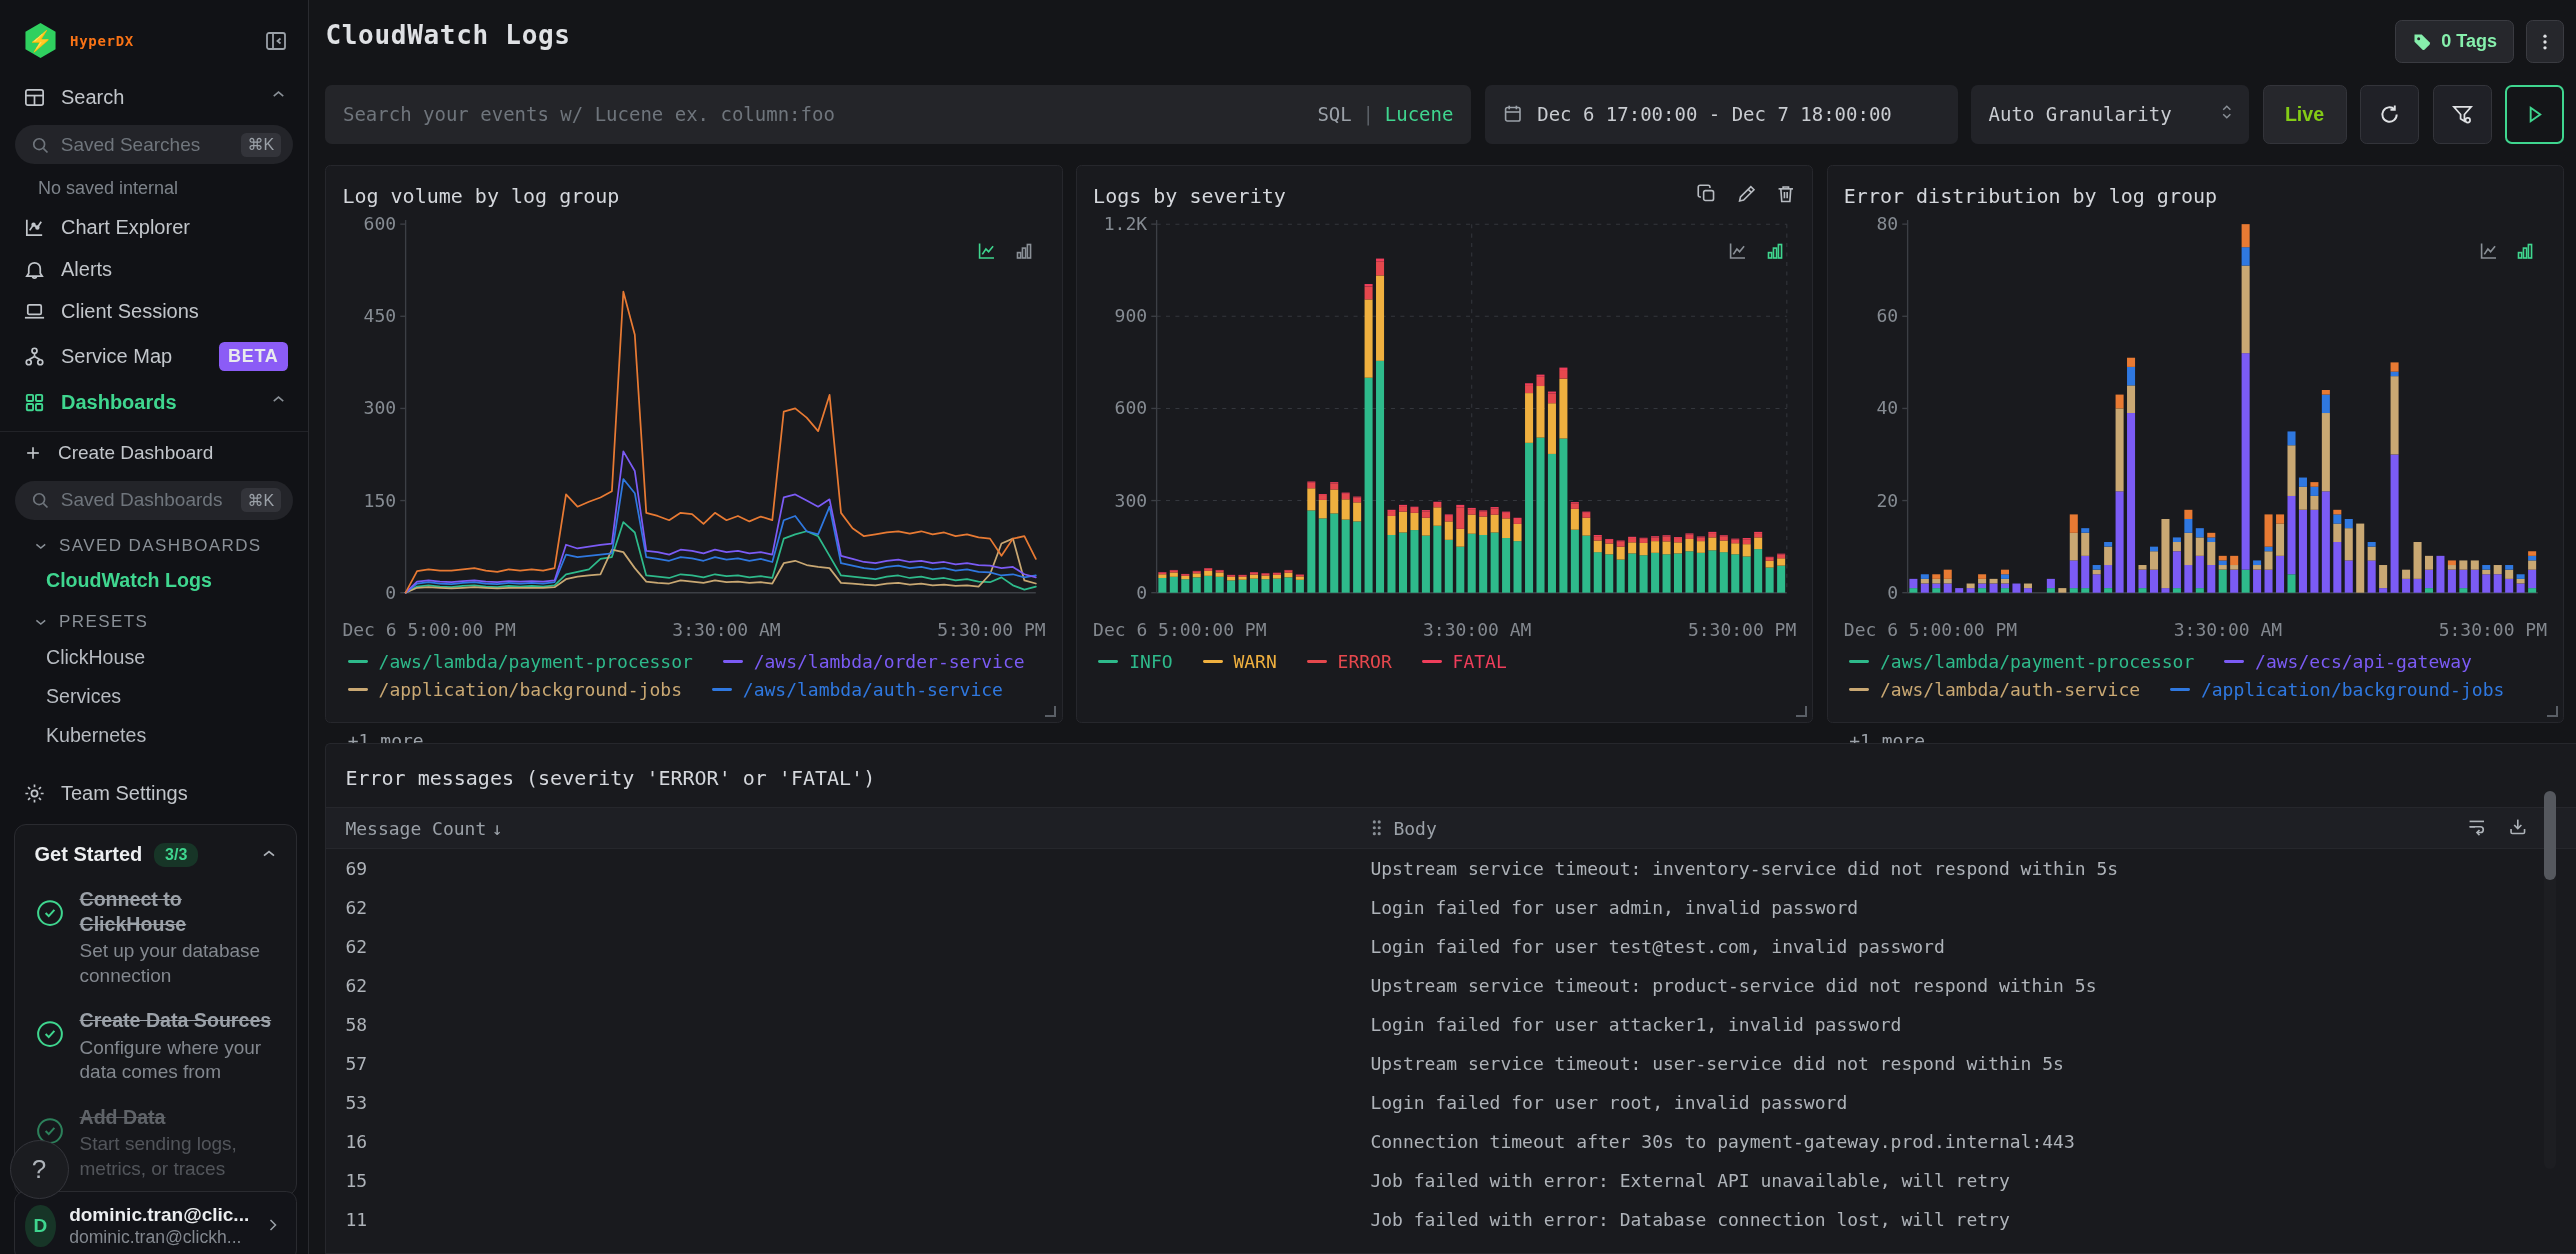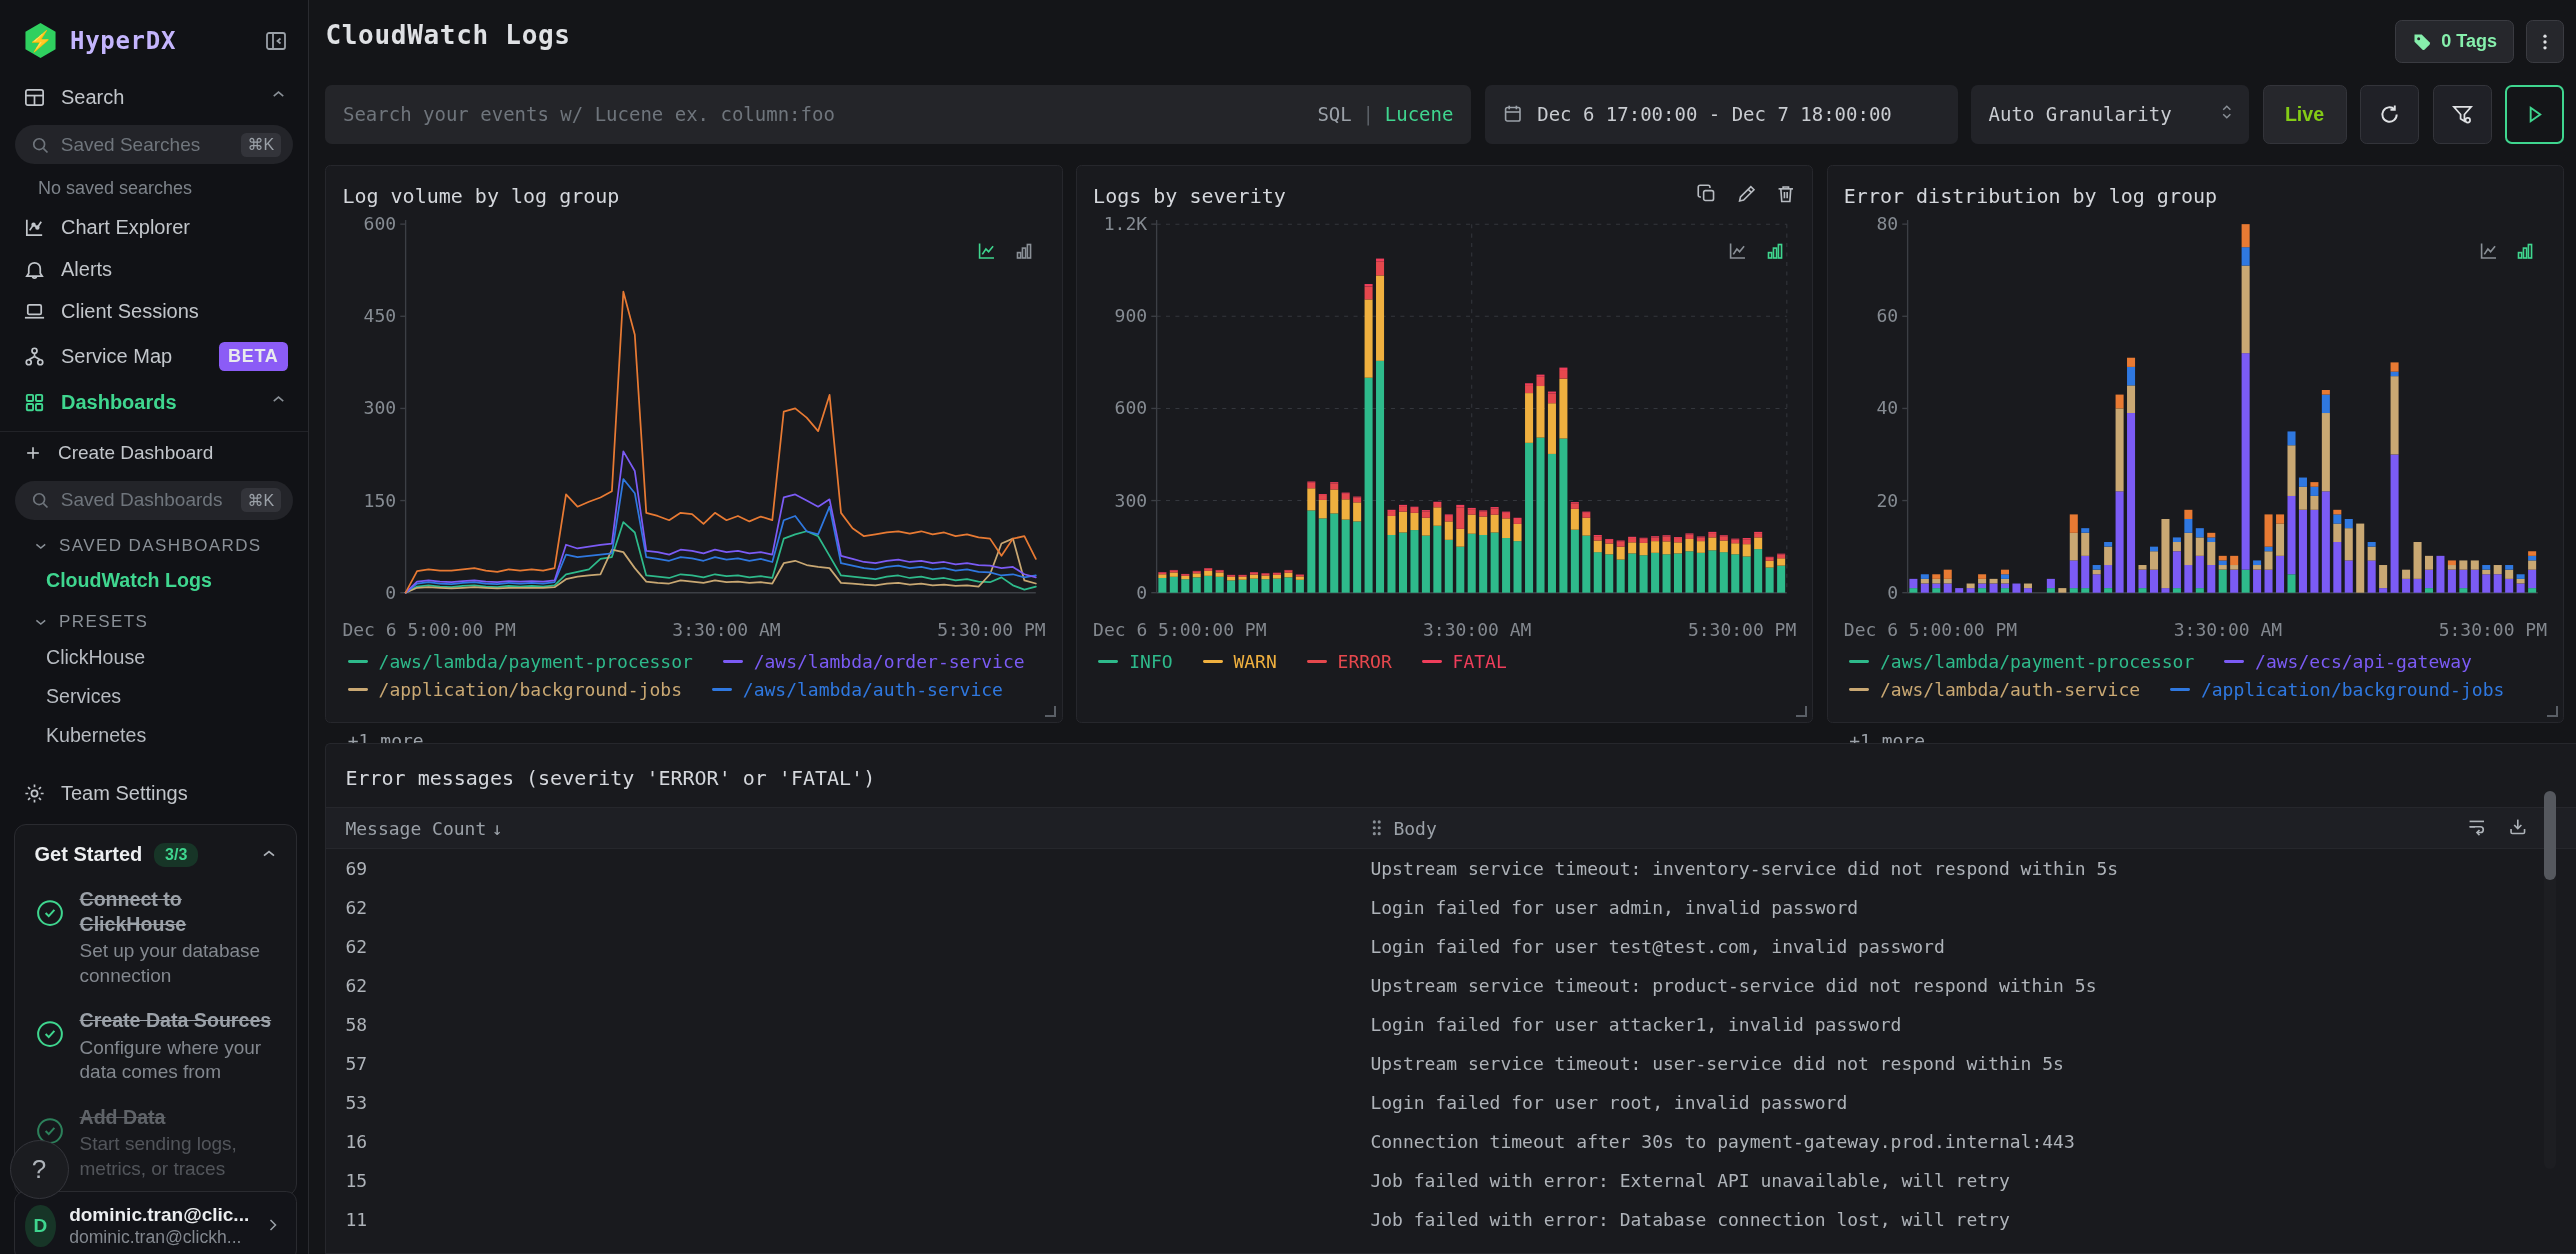--- a/index.html
+++ b/index.html
@@ -8,21 +8,21 @@
   .app { display:flex; width:2576px; height:1254px; }
 
   
   .sidebar { position:relative; width:309px; height:100%; background:#111216;
     border-right:1.4px solid #2a2b30; flex:0 0 309px;
     font-family:"Liberation Sans", sans-serif; overflow:hidden; }
   .logo-row { display:flex; align-items:center; gap:12px; padding:23px 20px 6.8px 23px; }
   .logo-hex { width:35px; height:35px; background:#2fd05f; display:flex; align-items:center;
     justify-content:center; clip-path:polygon(50% 0,93% 25%,93% 75%,50% 100%,7% 75%,7% 25%); }
   .logo-hex span { color:#0c0d10; font-size:20px; font-weight:bold; }
-  .logo-text { color:#c4b5fd; font-size:24px; font-weight:bold; font-family:"DejaVu Sans Mono",monospace; letter-spacing:0.7px; }
+  .logo-text { color:#f97316; font-size:14px; font-weight:bold; font-family:"DejaVu Sans Mono",monospace; letter-spacing:0.7px; }
   .collapse-btn { margin-left:auto; color:#9ba1a8; display:flex; }
   .nav-item { display:flex; align-items:center; gap:15px; padding:9.5px 20px 9.5px 23px;
     color:#c2c6cb; font-size:20px; cursor:pointer; }
   .nav-item svg { flex:0 0 auto; }
   .nav-item .chev { margin-left:auto; color:#8a9097; }
   .nav-sec-border { border-top:1.4px solid #222328; margin-top:6.8px; padding-top:10.8px; }
   .mini-search { margin:6.8px 15px 4px 15px; height:39px; background:#232429; border-radius:19.6px;
     display:flex; align-items:center; gap:10.8px; padding:0 12px 0 15px; color:#6f757c; font-size:19px; }
   .mini-search .kbd { margin-left:auto; background:#33343a; color:#9ba1a8; font-size:16px;
     padding:2.7px 6.8px; border-radius:5.4px; }
@@ -153,21 +153,21 @@
     </div>
 
     <div class="mini-search nav-sec-border" style="border-top:none">
       <svg width="20" height="20" viewBox="0 0 24 24" fill="none" stroke="currentColor" stroke-width="2">
           <circle cx="11" cy="11" r="6.5"></circle>
           <line x1="16" y1="16" x2="21" y2="21"></line>
         </svg>
       <span>Saved Searches</span>
       <span class="kbd">⌘K</span>
     </div>
-    <div class="dim-note">No saved searches</div>
+    <div class="dim-note">No saved internal</div>
 
     <div class="nav-item">
       <svg width="23" height="23" viewBox="0 0 24 24" fill="none" stroke="currentColor" stroke-width="1.8">
           <polyline points="4,4 4,20 20,20"></polyline>
           <polyline points="7,15 11,9 15,12 19,6"></polyline>
           <circle cx="11" cy="9" r="1.4" fill="currentColor"></circle>
           <circle cx="15" cy="12" r="1.4" fill="currentColor"></circle>
         </svg>
       <span>Chart Explorer</span>
     </div>

